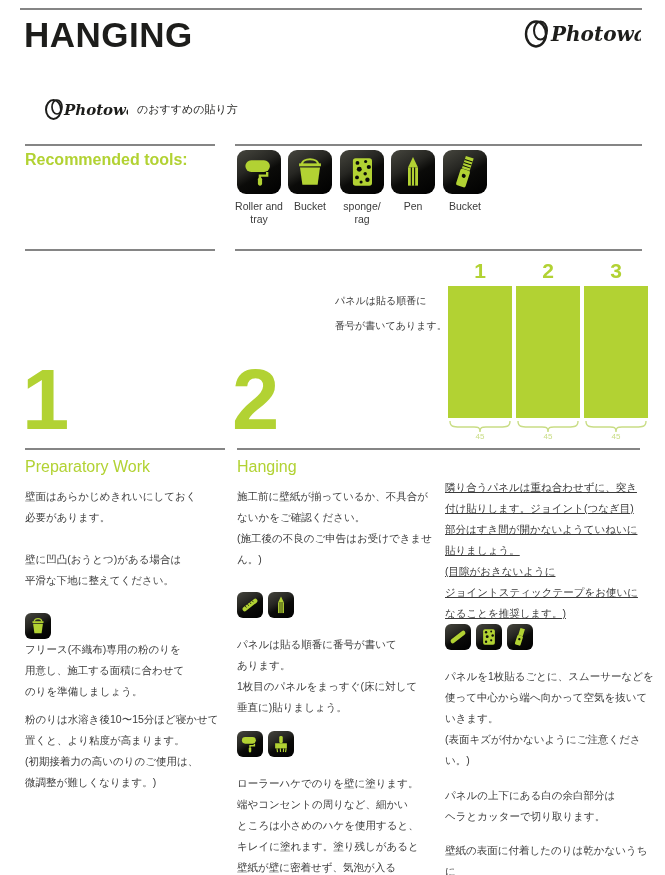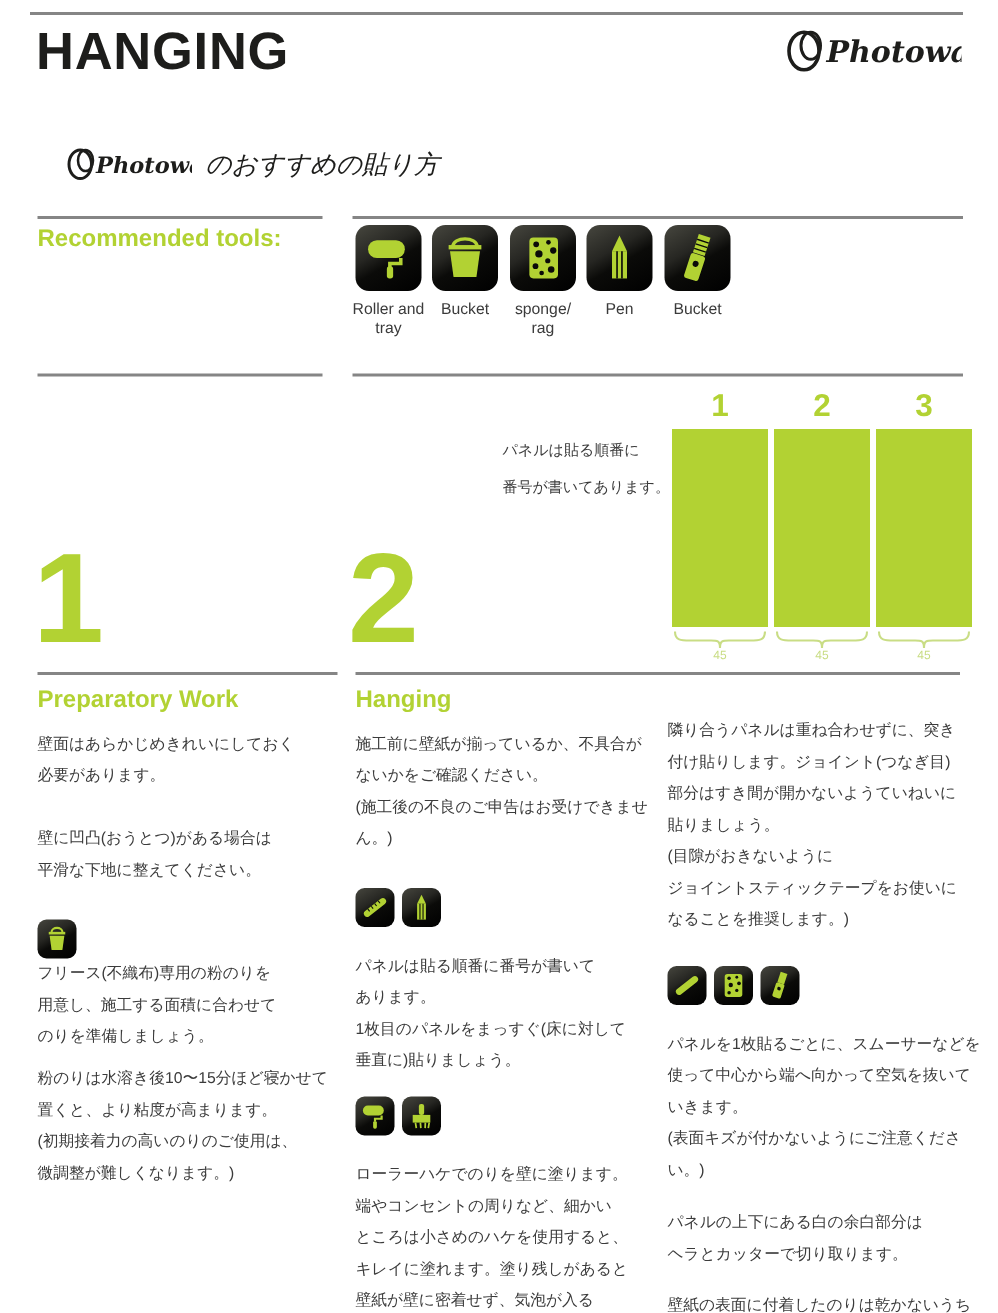--- a/index.html
+++ b/index.html
@@ -5,21 +5,21 @@
   html,body{margin:0;padding:0;background:#fff;}
   .page{position:relative;width:665px;height:875px;background:#fff;overflow:hidden;
         font-family:"Liberation Sans","DejaVu Sans",sans-serif;color:var(--text);}
   .rule{position:absolute;height:2.4px;background:var(--rule);}
   
   .title{position:absolute;left:24px;top:16px;margin:0;font-size:35px;line-height:37px;
          font-weight:bold;color:var(--ink);letter-spacing:.5px;}
   .title span{display:block;}
   .logo-top{position:absolute;right:24px;top:16px;}
   .subtitle{position:absolute;left:44px;top:96px;display:flex;align-items:center;gap:9px;}
-  .subtitle .jp{font-size:17px;color:var(--ink);font-style:italic;}
+  .subtitle .jp{font-size:11px;color:var(--ink);}
   
   .tools-heading{position:absolute;left:25px;top:151px;font-size:16px;font-weight:bold;color:var(--accent);}
   .tile{position:absolute;width:44px;height:44px;border-radius:9px;
         background:linear-gradient(150deg,#47473f 0%,#262622 38%,#0b0b09 56%,#000 100%);
         display:flex;align-items:center;justify-content:center;}
   .tile-sm{position:relative;width:26px;height:26px;border-radius:6px;flex:0 0 auto;
         background:linear-gradient(150deg,#47473f 0%,#262622 38%,#0b0b09 56%,#000 100%);
         display:flex;align-items:center;justify-content:center;}
   .tool-label{position:absolute;top:200px;width:64px;text-align:center;font-size:10.5px;
         line-height:13px;color:var(--text);white-space:pre-line;}
@@ -27,21 +27,21 @@
   .diagram-notes{position:absolute;left:335px;top:288px;width:120px;}
   .diagram-notes p{margin:0 0 21px;font-size:10px;line-height:25px;white-space:pre-line;}
   .panel-num{position:absolute;top:259px;width:64px;text-align:center;
         font-size:21px;font-weight:bold;color:var(--accent);}
   .panel{position:absolute;top:286px;width:64px;height:132px;background:var(--accent);}
   .brace{position:absolute;top:420px;}
   .panel-width{position:absolute;top:432px;width:64px;text-align:center;
         font-size:8px;color:var(--pale);}
   
   .bignum{position:absolute;top:360px;font-size:85px;line-height:80px;font-weight:bold;color:var(--accent);}
-  .sec-heading{position:absolute;top:458px;font-size:16px;font-weight:bold;color:var(--accent);text-align:right;}
+  .sec-heading{position:absolute;top:458px;font-size:16px;font-weight:normal;color:var(--accent);text-align:right;}
   
   .col{position:absolute;font-size:10.5px;line-height:21px;}
   .col p{margin:0 0 21px;white-space:pre-line;}
   .icon-row{display:flex;gap:5px;}
   .subhead{font-size:12px;font-weight:bold;color:var(--ink);margin:10px 0 8px;}
   .g{fill:var(--accent);}
   .gs{stroke:var(--accent);fill:none;}
   .hole{fill:#0b0b09;}
   .holeln{stroke:#0b0b09;fill:none;}
 </style>
@@ -236,21 +236,21 @@
     </div>
     <p>ローラーハケでのりを壁に塗ります。
 端やコンセントの周りなど、細かい
 ところは小さめのハケを使用すると、
 キレイに塗れます。塗り残しがあると
 壁紙が壁に密着せず、気泡が入る
 原因となります。</p>
   </div>
 
   <div class="col" style="left:445px;top:477px;width:210px;">
-    <p style="margin-bottom:20px;">隣り合うパネルは重ね合わせずに、突き
+    <p style="margin-bottom:0;text-decoration:underline;">隣り合うパネルは重ね合わせずに、突き
 付け貼りします。ジョイント(つなぎ目)
 部分はすき間が開かないようていねいに
 貼りましょう。
 (目隙がおきないように
 ジョイントスティックテープをお使いに
 なることを推奨します。)</p>
     <div class="icon-row" style="margin-bottom:16px;">
       <span class="tile-sm">
         <svg width="22" height="22" viewBox="0 0 30 30">
           <rect class="g" x="3" y="12" width="24" height="6" rx="3" transform="rotate(-38 15 15)"></rect>

